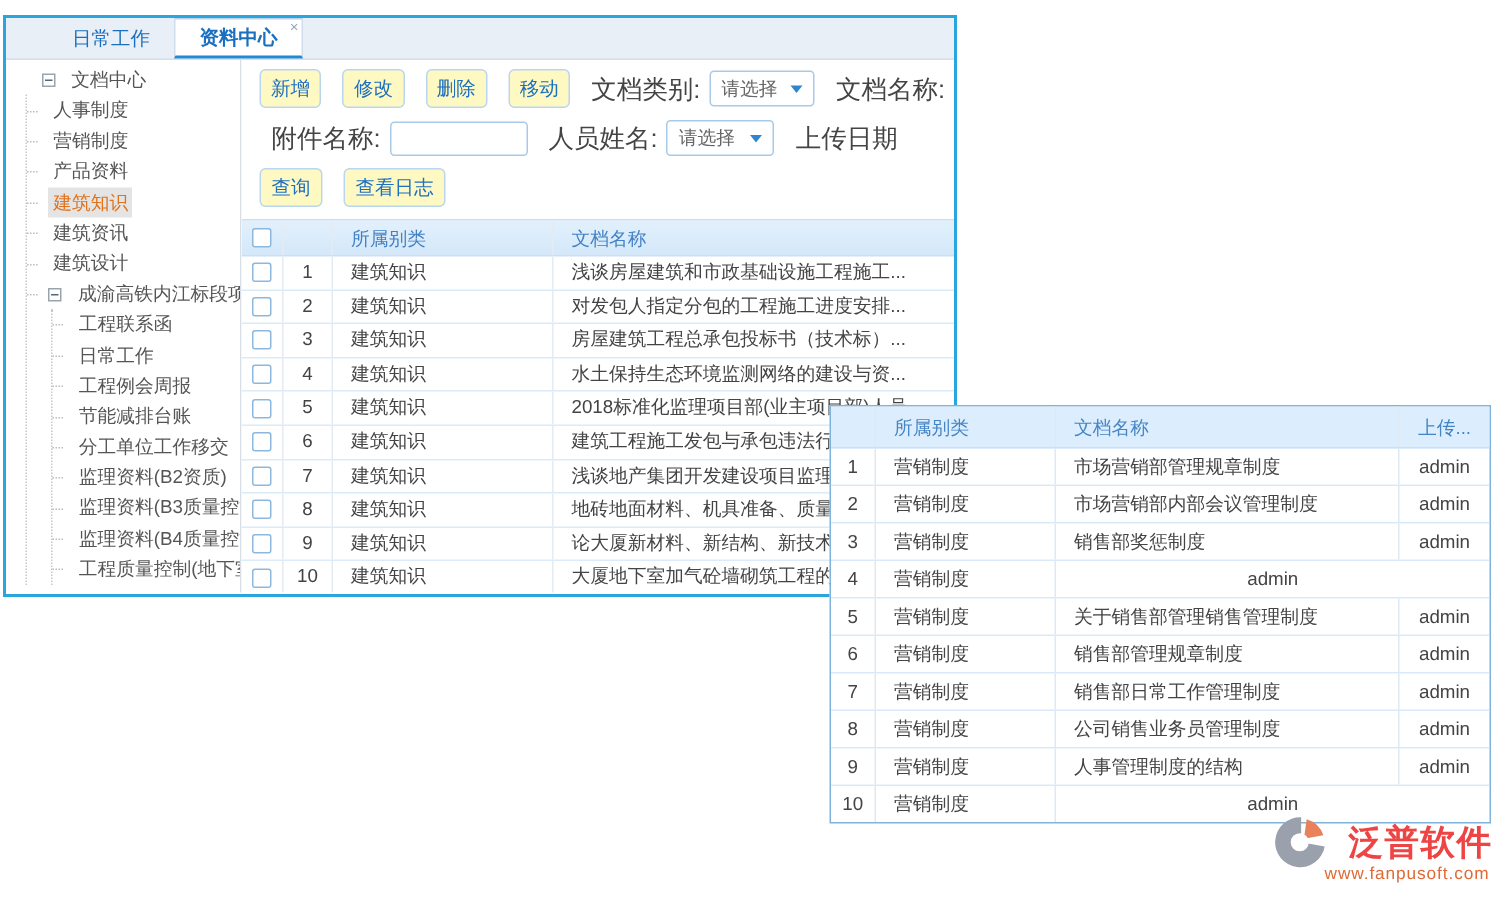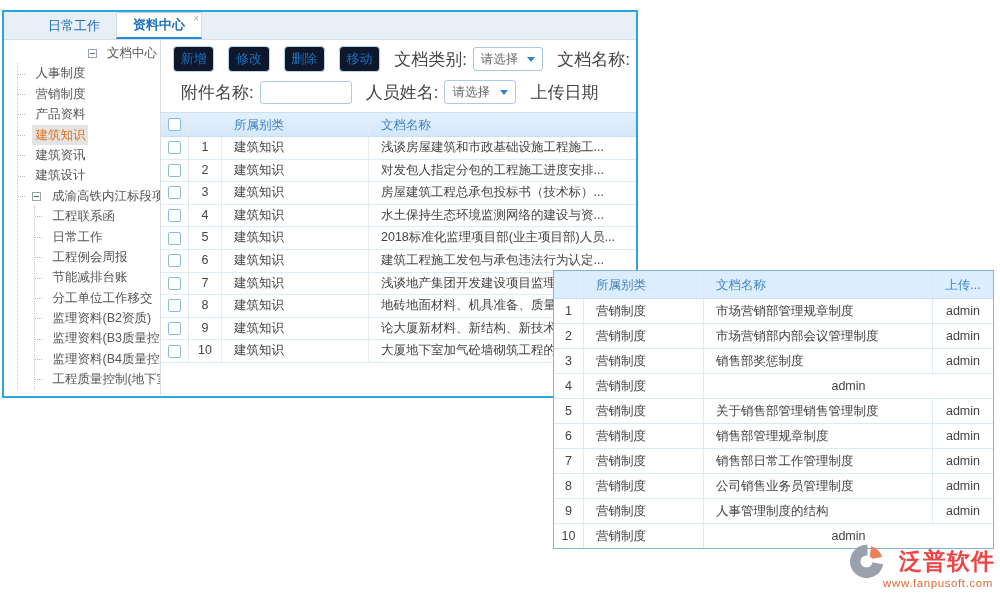--- a/index.html
+++ b/index.html
@@ -14,39 +14,39 @@
   .tab { padding:0 16px; font-size:13px; color:#1a6fbe; display:flex; align-items:center; cursor:pointer; white-space:nowrap; }
   .tab.active { background:#fff; border:1px solid #cfdded; border-top:1px solid #bcd2e6;
                 border-bottom:2px solid #1f8ad6; font-weight:bold; position:relative; }
   .tab-close { position:absolute; top:1px; right:2px; font-size:10px; color:#9aa6b4; font-weight:normal; line-height:10px; cursor:pointer; }
 
   .win-body { display:flex; height:355px; }
 
   
   .sidebar { width:157px; border-right:1px solid #d7dee6; overflow:hidden; padding-top:3px; font-size:12.5px; color:#555; }
   .tree-row { height:20.4px; line-height:20.4px; white-space:nowrap; cursor:pointer; }
-  .tree-root { padding-left:24px;text-align:right; }
+  .tree-root { padding-left:24px; }
   .minus-box { display:inline-block; width:9px; height:9px; border:1px solid #9aa4ae; background:#fff;
                position:relative; vertical-align:middle; margin-right:4px; }
   .minus-box::after { content:""; position:absolute; left:1px; right:1px; top:3px; border-top:1px solid #5a6672; }
   .lvl1 { margin-left:13px; border-left:1px dotted #c3c8ce; }
   .lvl2 { margin-left:16px; border-left:1px dotted #c3c8ce; }
   .tree-item::before { content:""; display:inline-block; width:7px; vertical-align:middle;
                        border-top:1px dotted #b7bcc2; margin-right:4px; }
   .tree-label { display:inline-block; padding:0 3px; vertical-align:top; }
   .tree-label.selected { background:#e4e4e4; color:#e0731d; }
 
   
   .main { flex:1; min-width:0; overflow:hidden; background:#fff; }
   .frow { display:flex; align-items:center; white-space:nowrap; overflow:visible; }
   .row1 { margin:6px 0 0 12px; height:26px; }
   .row2 { margin:8px 0 0 20px; height:24px; }
   .row3 { margin:8px 0 0 12px; height:26px; }
   .btn { display:inline-flex; align-items:center; justify-content:center; height:26px; padding:0 7px;
-         min-width:38px; background:#0f172a; border:1px solid #bad5ef; border-radius:4px;
+         min-width:38px; background:#fef9c3; border:1px solid #bad5ef; border-radius:4px;
          color:#1d6fc0; font-size:13px; cursor:pointer; }
   .btn + .btn { margin-left:14px; }
   .flabel { font-size:17px; color:#444; margin-right:6px; }
   .ml { margin-left:14px; }
   .select { display:inline-flex; align-items:center; justify-content:space-between; width:72px; height:24px;
             border:1px solid #a9c9e8; border-radius:3px; background:#fff; padding:0 7px; font-size:12.5px;
             color:#666; cursor:pointer; }
   .caret { width:0; height:0; border-left:4.5px solid transparent; border-right:4.5px solid transparent;
            border-top:5.5px solid #2f85d0; }
   .tinput { width:92px; height:23px; border:1px solid #a9c9e8; border-radius:3px; background:#fff;
@@ -158,20 +158,24 @@
         <span class="flabel">附件名称:</span>
         <input class="tinput" type="text" value="" style="">
         <span class="flabel ml">人员姓名:</span>
         <span class="select">
           <span>请选择</span>
           <span class="caret"></span>
         </span>
         <span class="flabel ml">上传日期</span>
       </div>
 
+      <div class="frow row3">
+        <button class="btn">查询</button>
+        <button class="btn">查看日志</button>
+      </div>
 
       <div class="ltable">
         <div class="lt-header">
           <span class="c-check">
               <span class="checkbox"></span>
             </span>
           <span class="c-num"></span>
           <span class="c-cat">所属别类</span>
           <span class="c-name">文档名称</span>
         </div>

